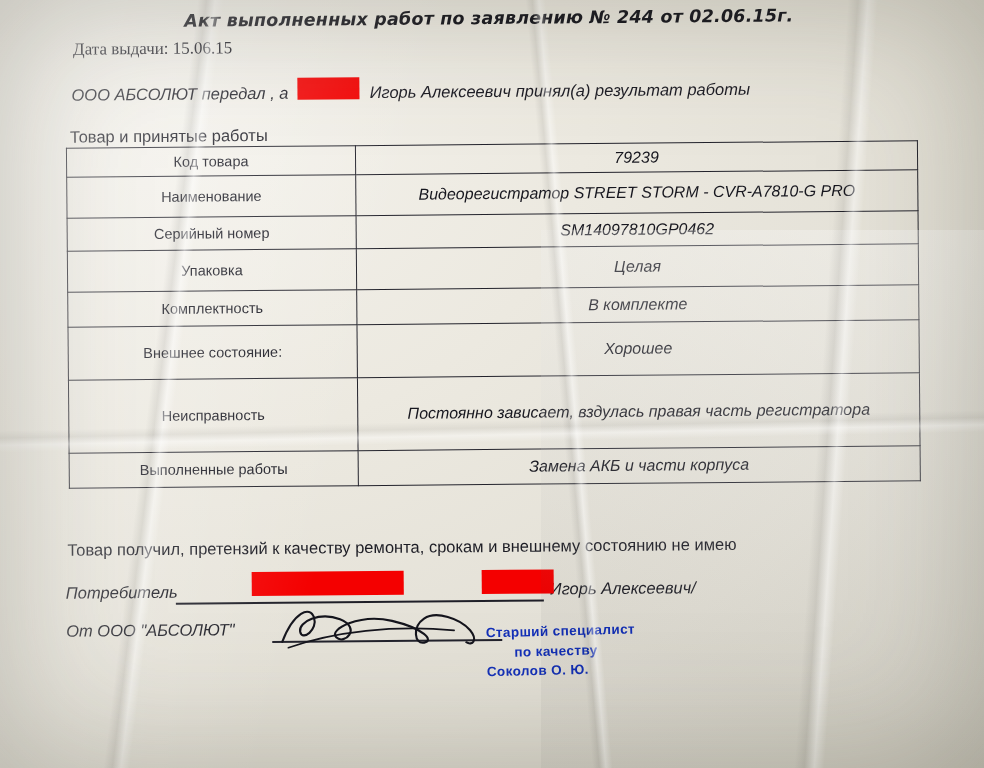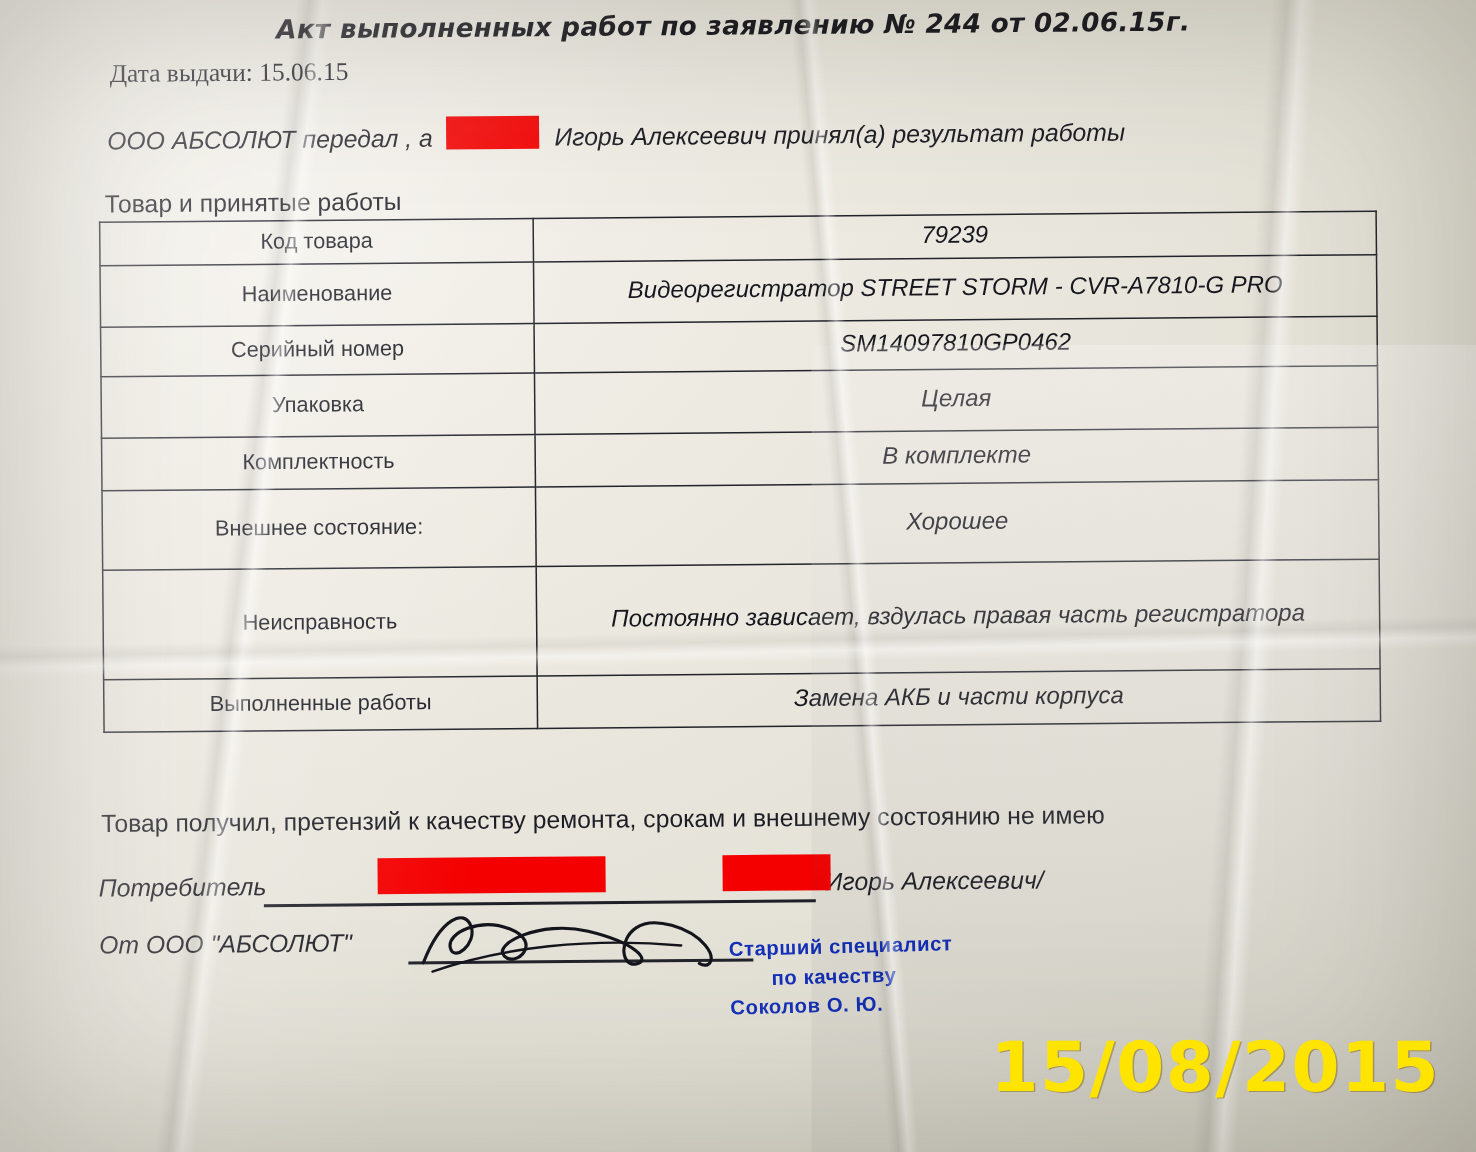--- a/index.html
+++ b/index.html
@@ -317,14 +317,13 @@
   </div>
 
   <div class="sheen1"></div>
   <div class="sheen2"></div>
   <div class="crease c1"></div>
   <div class="crease c2"></div>
   <div class="crease c3"></div>
   <div class="crease h1"></div>
   <div class="vignette"></div>
 
-  <div class="timestamp">15/08/2015</div>
 </div>
 
 </body></html>

